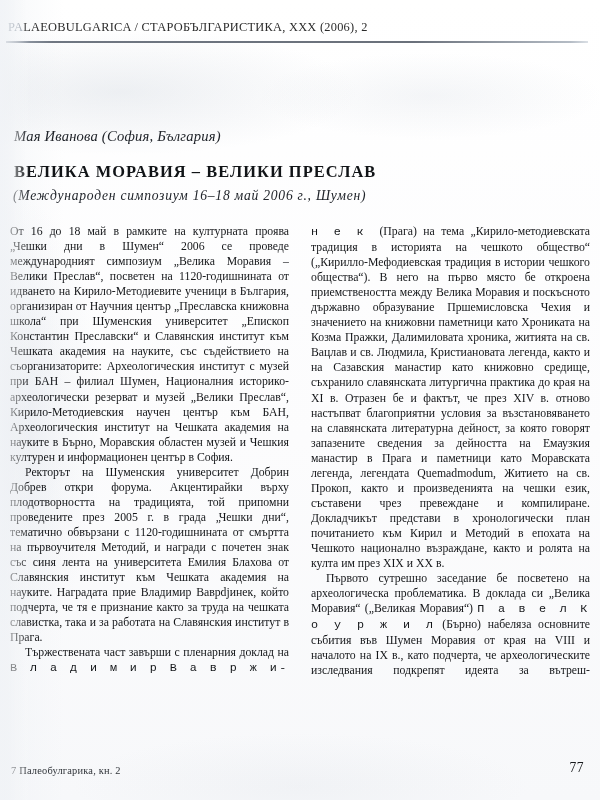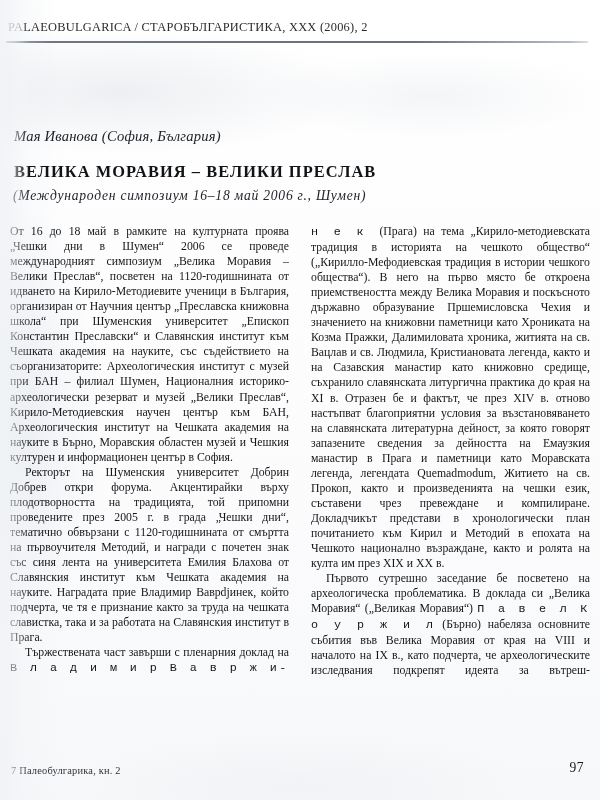--- a/index.html
+++ b/index.html
@@ -177,23 +177,23 @@
   <div class="columns">
 
     <div class="col">
       <p>От 16 до 18 май в рамките на културната проява „Чешки дни в Шумен“ 2006 се проведе международният симпозиум „Велика Моравия – Велики Преслав“, посветен на 1120-годишнината от идването на Кирило-Методиевите ученици в България, организиран от Научния център „Преславска книжовна школа“ при Шуменския университет „Епископ Константин Преславски“ и Славянския институт към Чешката академия на науките, със съдействието на съорганизаторите: Археологическия институт с музей при БАН – филиал Шумен, Националния историко-археологически резерват и музей „Велики Преслав“, Кирило-Методиевския научен център към БАН, Археологическия институт на Чешката академия на науките в Бърно, Моравския областен музей и Чешкия културен и информационен център в София.</p>
       <p class="indent">Ректорът на Шуменския университет Добрин Добрев откри форума. Акцентирайки върху плодотворността на традицията, той припомни проведените през 2005 г. в града „Чешки дни“, тематично обвързани с 1120-годишнината от смъртта на първоучителя Методий, и награди с почетен знак със синя лента на университета Емилия Блахова от Славянския институт към Чешката академия на науките. Наградата прие Владимир Ваврdjинек, който подчерта, че тя е признание както за труда на чешката славистка, така и за работата на Славянския институт в Прага.</p>
       <p class="indent cut"><span>Тържествената част завърши с пленарния доклад на </span><span class="sp-name">В л а д и м и р   В а в р ж и-</span></p>
     </div>
 
     <div class="col">
       <p><span class="sp-name">н е к </span><span>(Прага) на тема „Кирило-методиевската традиция в историята на чешкото общество“ („Кирилло-Мефодиевская традиция в истории чешкого общества“). В него на първо място бе откроена приемствеността между Велика Моравия и пocкъсното държавно образувание Пршемисловска Чехия и значението на книжовни паметници като Хрониката на Козма Пражки, Далимиловата хроника, житията на св. Вацлав и св. Людмила, Кристиановата легенда, както и на Сазавския манастир като книжовно средище, съхранило славянската литургична практика до края на XI в. Отразен бе и фактът, че през XIV в. отново настъпват благоприятни условия за възстановяването на славянската литературна дейност, за която говорят запазените сведения за дейността на Емаузкия манастир в Прага и паметници като Моравската легенда, легендата Quemadmodum, Житието на св. Прокоп, както и произведенията на чешки език, съставени чрез превеждане и компилиране. Докладчикът представи в хронологически план почитанието към Кирил и Методий в епохата на Чешкото национално възраждане, както и ролята на култа им през XIX и XX в.</span></p>
-      <p class="indent cut"><span>Първото сутрешно заседание бе посветено на археологическа проблематика. В доклада си „Велика Моравия“ („Великая Моравия“) </span><span class="sp-name">П а в е л   К о у р ж и л</span><span> (Бърно) набеляза основните събития във Велика Моравия от края на VIII и началото на IX в., като подчерта, че археологическите изследвания подкрепят идеята за вътреш-</span></p>
+      <p class="indent cut"><span>Първото сутрешно заседание бе посветено на археологическа проблематика. В доклада си „Велика Моравия“ („Великая Моравия“) </span><span class="sp-name">П а в е л   К о у р ж и л</span><span> (Бърно) набеляза основните събития във Шумен Моравия от края на VIII и началото на IX в., като подчерта, че археологическите изследвания подкрепят идеята за вътреш-</span></p>
     </div>
 
   </div>
 
   <div class="signature">7 Палеобулгарика, кн. 2</div>
-  <div class="folio">97</div>
+  <div class="folio">77</div>
 
   <div class="edge-wash"></div>
 
 </div>
 
 </body></html>

